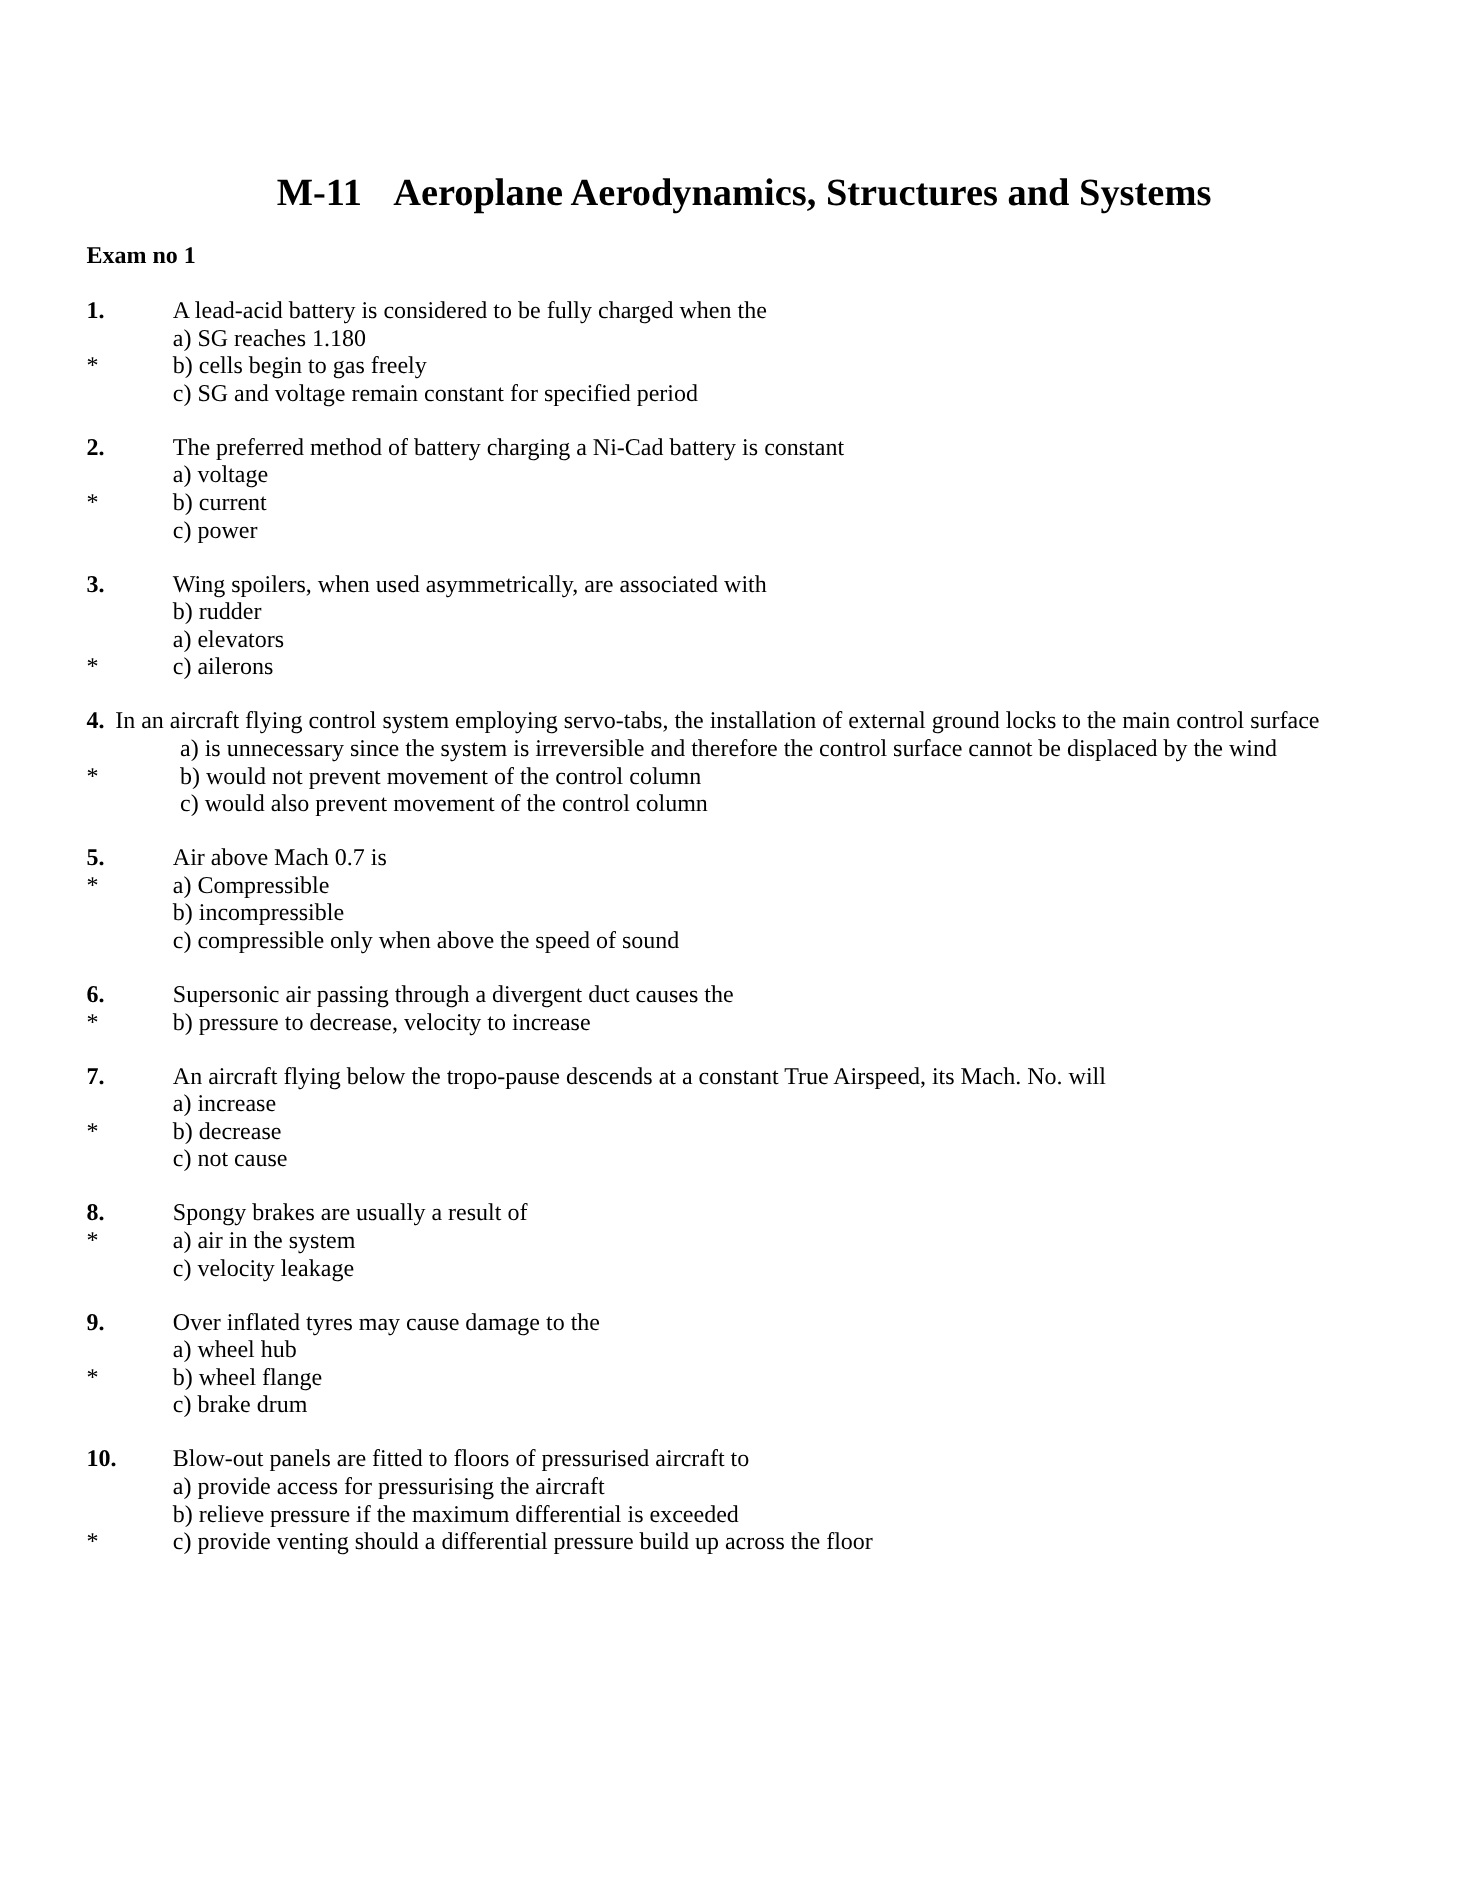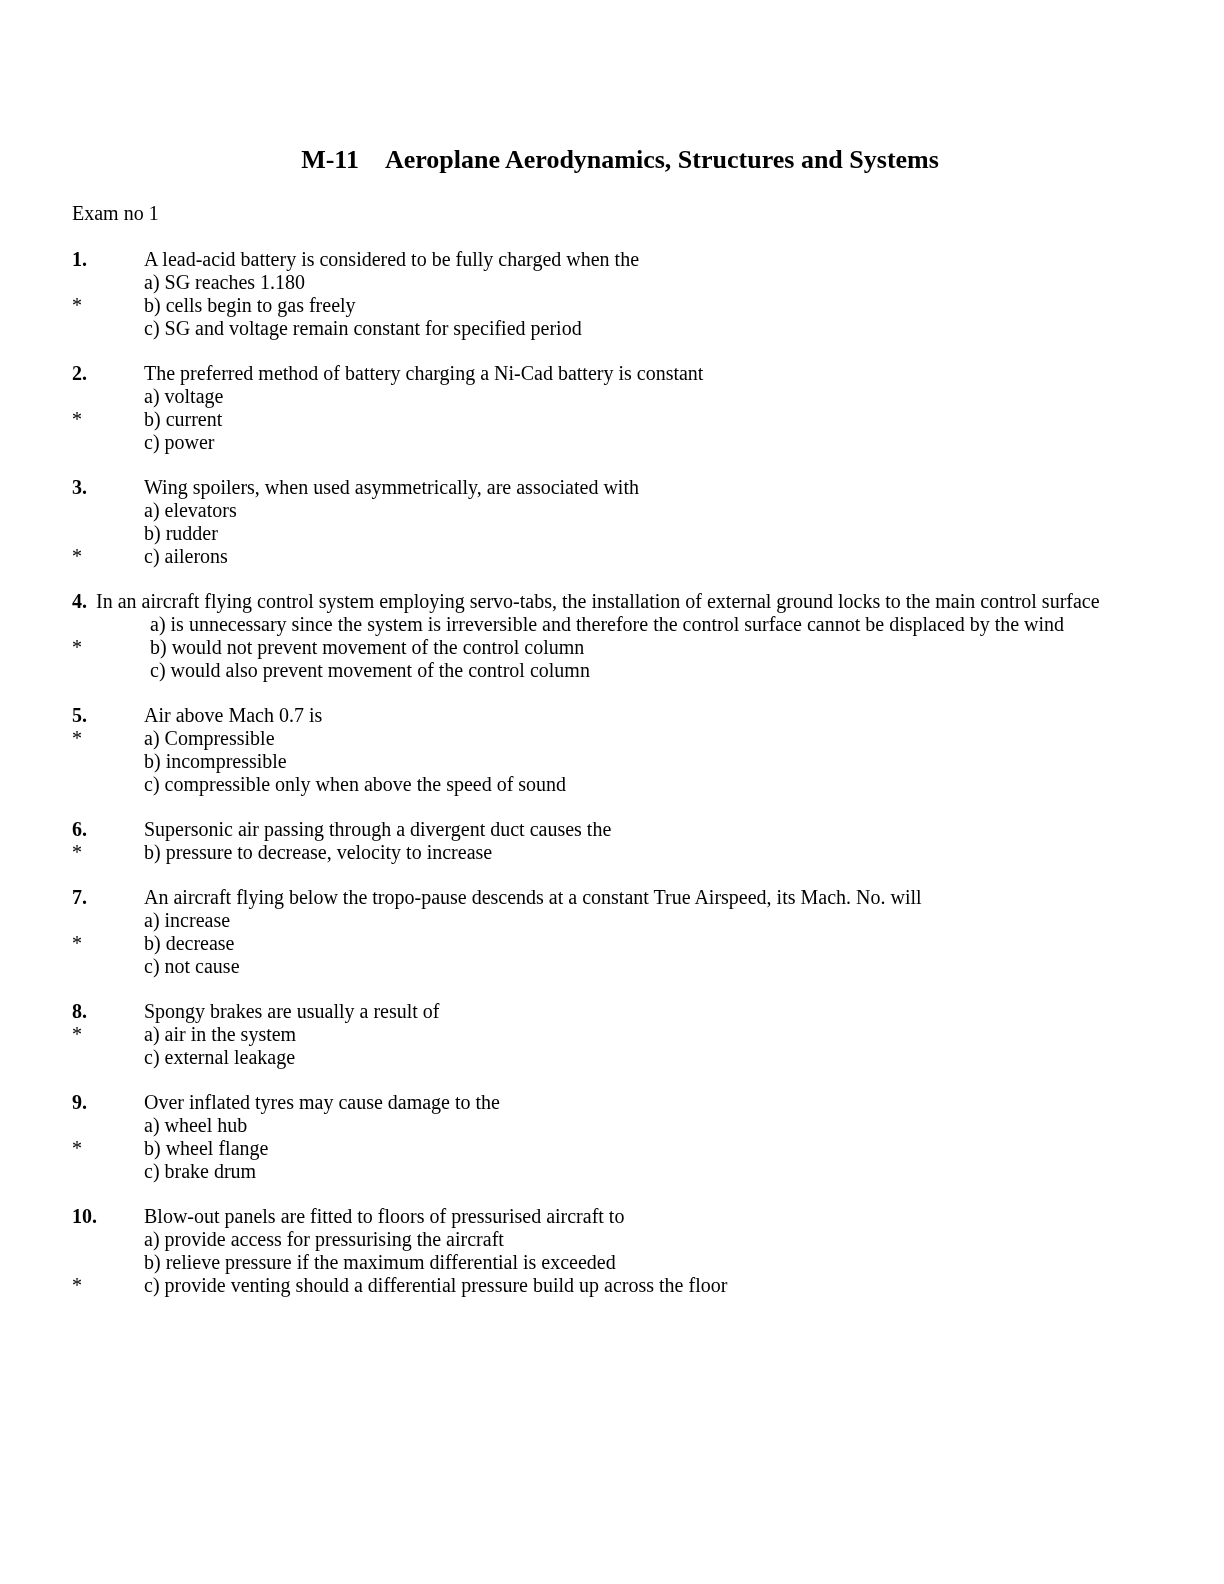--- a/index.html
+++ b/index.html
@@ -16,26 +16,26 @@
   }
   .page {
     width: 1224px;
     height: 1584px;
     padding: 145px 56px 0 72px;
   }
   .title {
     margin: 0;
     text-align: center;
     font-weight: 700;
-    font-size: 26px;
+    font-size: 32px;
     line-height: 30px;
     white-space: nowrap;
   }
   .title .code { margin-right: 26px; }
-  .exam-label { margin-top: 27px; }
+  .exam-label { margin-top: 27px; font-weight: bold; }
   .questions { margin-top: 23px; }
   .question { margin-bottom: 22px; }
   .row { display: flex; align-items: baseline; }
   .marker {
     width: 72px;
     flex: 0 0 72px;
   }
   .num { font-weight: 700; }
   .text { white-space: nowrap; text-align: right; }
   
@@ -87,25 +87,25 @@
           <span class="text">c) power</span>
         </div>
       </div>
       <div class="question">
         <div class="row head">
           <span class="marker num">3.</span>
           <span class="text">Wing spoilers, when used asymmetrically, are associated with</span>
         </div>
         <div class="row opt">
           <span class="marker"></span>
+          <span class="text">b) rudder</span>
+        </div>
+        <div class="row opt">
+          <span class="marker"></span>
           <span class="text">a) elevators</span>
-        </div>
-        <div class="row opt">
-          <span class="marker"></span>
-          <span class="text">b) rudder</span>
         </div>
         <div class="row opt">
           <span class="marker">*</span>
           <span class="text">c) ailerons</span>
         </div>
       </div>
       <div class="question wide">
         <div class="row head">
           <span class="marker num">4.</span>
           <span class="text">In an aircraft flying control system employing servo-tabs, the installation of external ground locks to the main control surface</span>
@@ -173,21 +173,21 @@
         <div class="row head">
           <span class="marker num">8.</span>
           <span class="text">Spongy brakes are usually a result of</span>
         </div>
         <div class="row opt">
           <span class="marker">*</span>
           <span class="text">a) air in the system</span>
         </div>
         <div class="row opt">
           <span class="marker"></span>
-          <span class="text">c) external leakage</span>
+          <span class="text">c) velocity leakage</span>
         </div>
       </div>
       <div class="question">
         <div class="row head">
           <span class="marker num">9.</span>
           <span class="text">Over inflated tyres may cause damage to the</span>
         </div>
         <div class="row opt">
           <span class="marker"></span>
           <span class="text">a) wheel hub</span>

